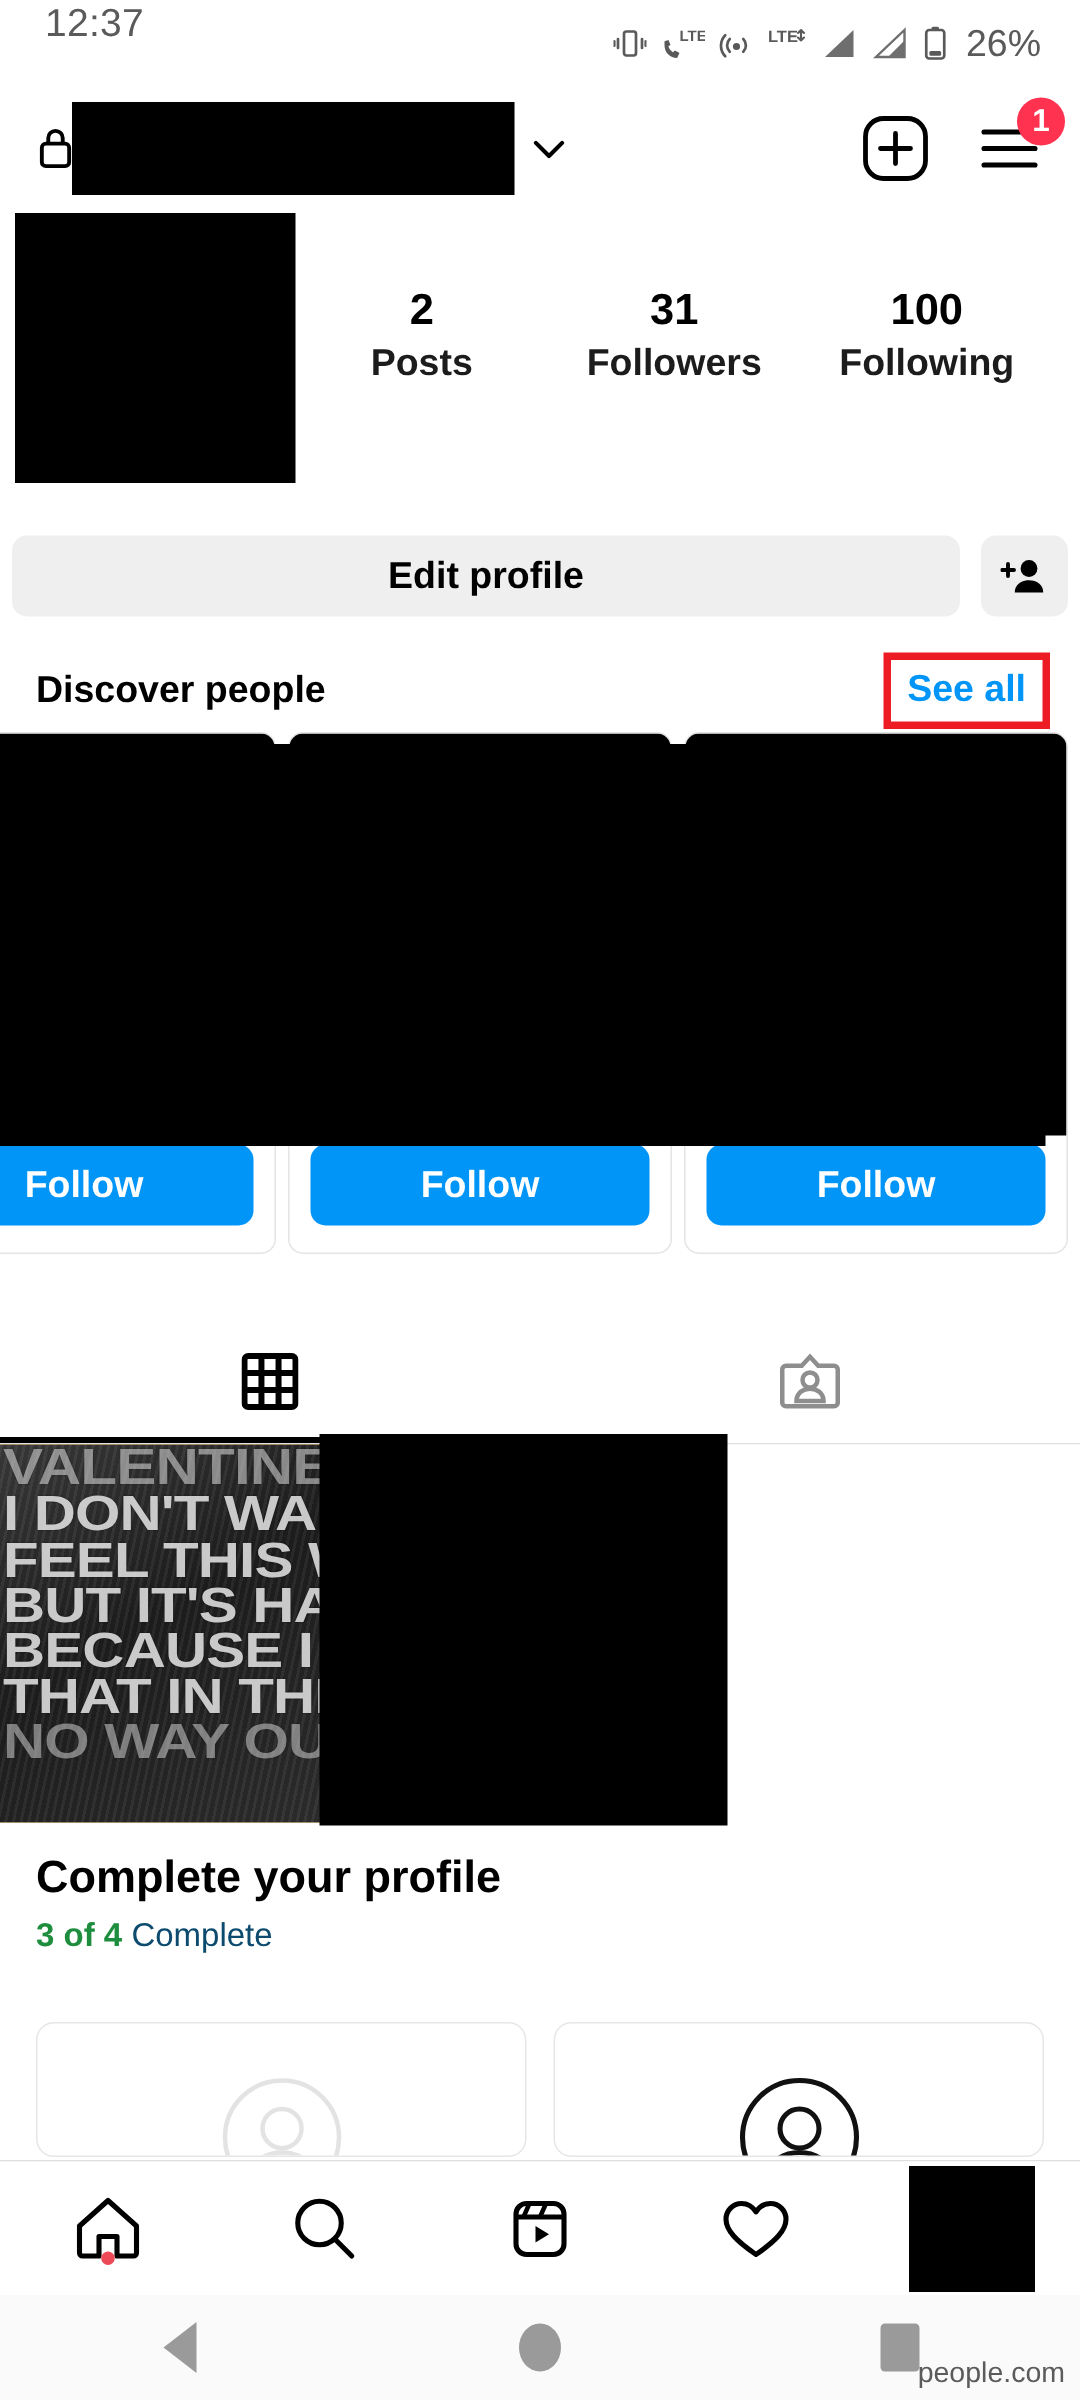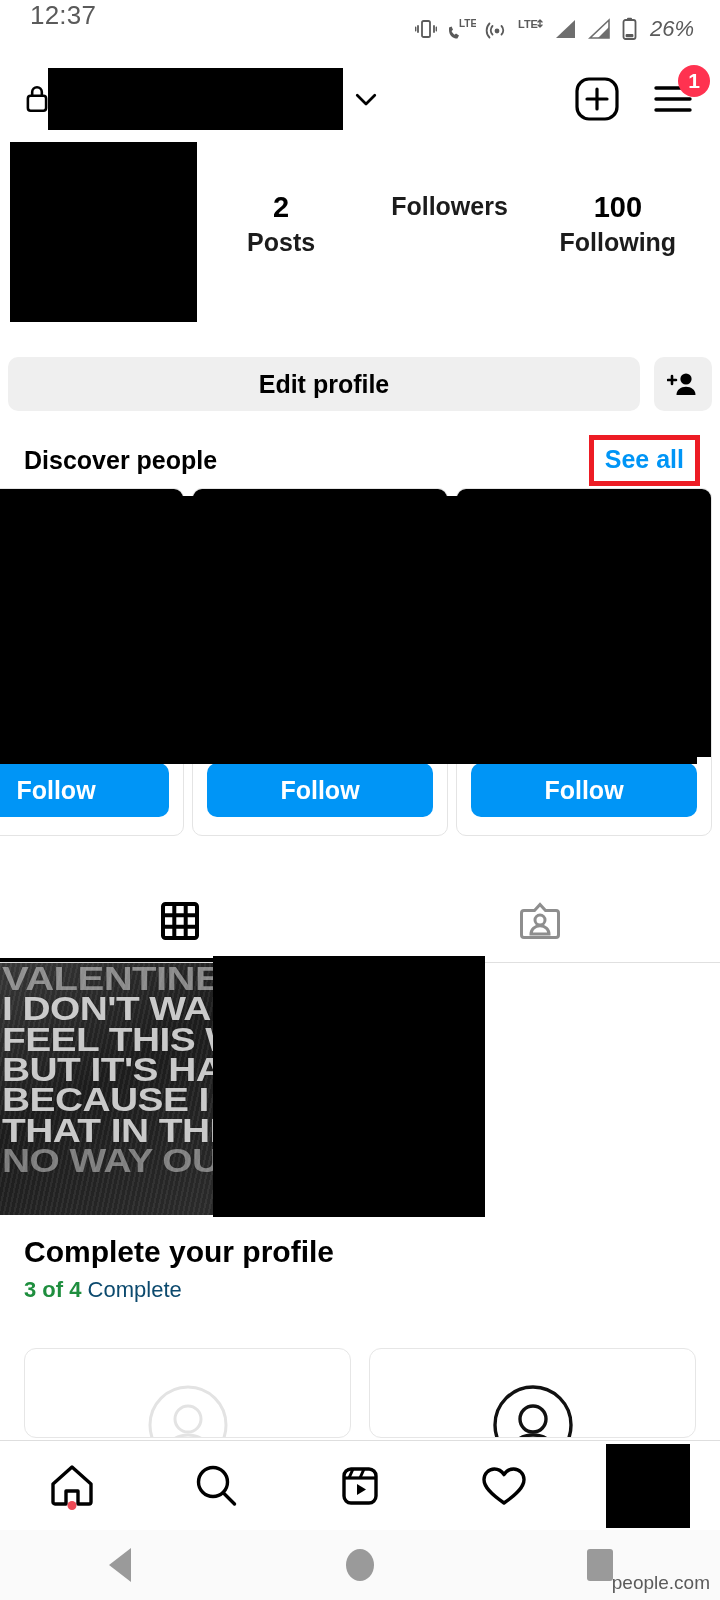--- a/index.html
+++ b/index.html
@@ -13,21 +13,21 @@
 
   
   .statusbar {
     position: absolute; top: 0; left: 0; width: 720px; height: 58px;
     display: flex; justify-content: space-between;
     padding: 0 26px 0 30px;
   }
   .sb-time { font-size: 26px; color: #5a5a5a; letter-spacing: .2px; }
   .sb-icons { display: flex; align-items: center; gap: 9px; }
   .sb-icons svg { display: block; }
-  .sb-batt { font-size: 22px; color: #5a5a5a; margin-left: 3px; font-style: italic; }
+  .sb-batt { font-size: 25px; color: #5a5a5a; margin-left: 3px; }
 
   
   .header {
     position: absolute; top: 58px; left: 0; width: 720px; height: 82px;
     display: flex; align-items: center; padding: 0 22px 0 24px;
   }
   .hdr-left { display: flex; align-items: center; flex: 1; min-width: 0; gap: 4px; }
   .lock-icon { width: 26px; height: 30px; flex: none; margin-right: 2px; }
   .username-redact {
     position: relative; width: 295px; height: 62px; background: #000;
@@ -264,20 +264,21 @@
   </div>
 
   <div class="profile-row">
     <div class="avatar-redact"></div>
     <div class="stats">
       <div class="stat">
         <div class="stat-num">2</div>
         <div class="stat-label">Posts</div>
       </div>
       <div class="stat">
+        <div class="stat-num">31</div>
         <div class="stat-label">Followers</div>
       </div>
       <div class="stat">
         <div class="stat-num">100</div>
         <div class="stat-label">Following</div>
       </div>
     </div>
   </div>
 
   <div class="actions">

